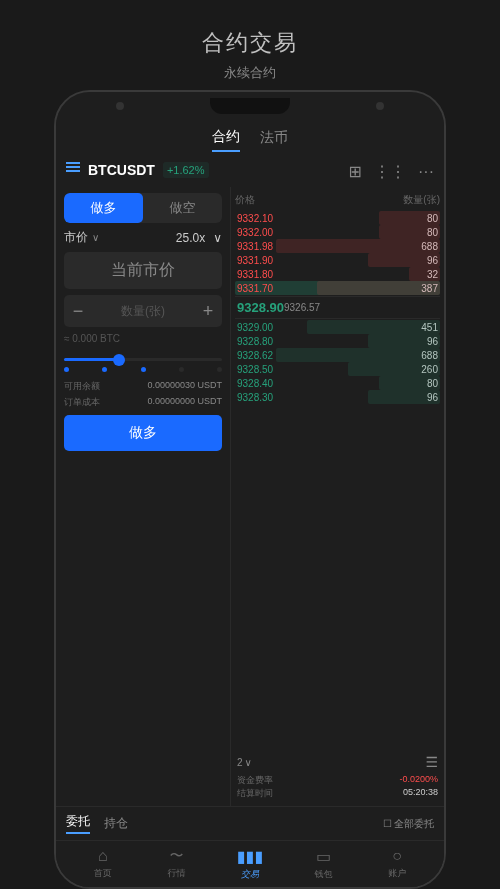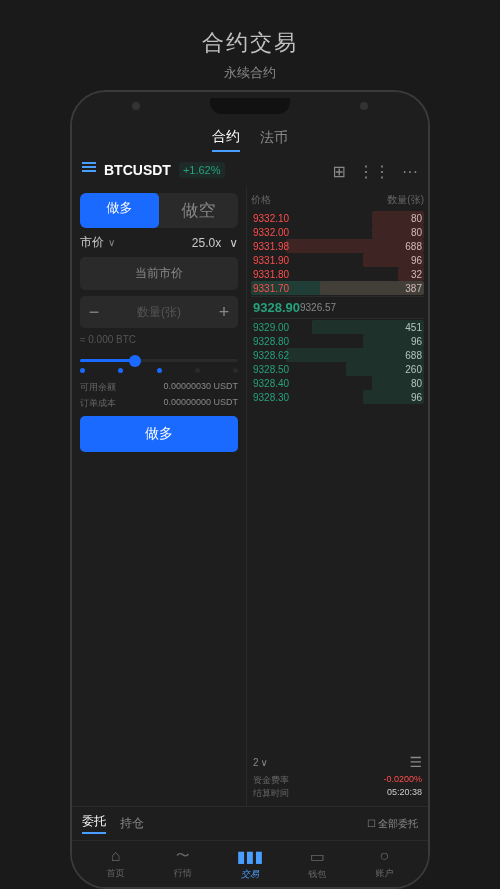--- a/index.html
+++ b/index.html
@@ -25,21 +25,21 @@
       color: #c0c0c0;
       letter-spacing: 2px;
     }
     .page-header p {
       font-size: 13px;
       color: #888;
       margin-top: 6px;
     }
 
     .phone-wrapper {
-      width: 360px;
+      width: 392px;
       background: #2a2a2a;
       border-radius: 36px;
       overflow: hidden;
       border: 2px solid #3a3a3a;
       flex: 1;
       display: flex;
       flex-direction: column;
       margin-bottom: 0;
     }
 
@@ -183,21 +183,21 @@
       font-size: 13px;
       background: #1a6aff;
       color: #fff;
       border-radius: 5px;
       cursor: pointer;
     }
     .sell-tab {
       flex: 1;
       text-align: center;
       padding: 6px 0;
-      font-size: 17px;
+      font-size: 13px;
       color: #888;
       cursor: pointer;
     }
 
     
     .order-type-row {
       display: flex;
       align-items: center;
       gap: 4px;
     }
@@ -217,21 +217,21 @@
       align-items: center;
       gap: 8px;
     }
 
     
     .price-input-box {
       background: #2a2a2a;
       border-radius: 5px;
       padding: 8px;
       text-align: center;
-      font-size: 12px;
+      font-size: 16px;
       color: #888;
     }
 
     
     .qty-row {
       display: flex;
       align-items: center;
       background: #2a2a2a;
       border-radius: 5px;
       overflow: hidden;

